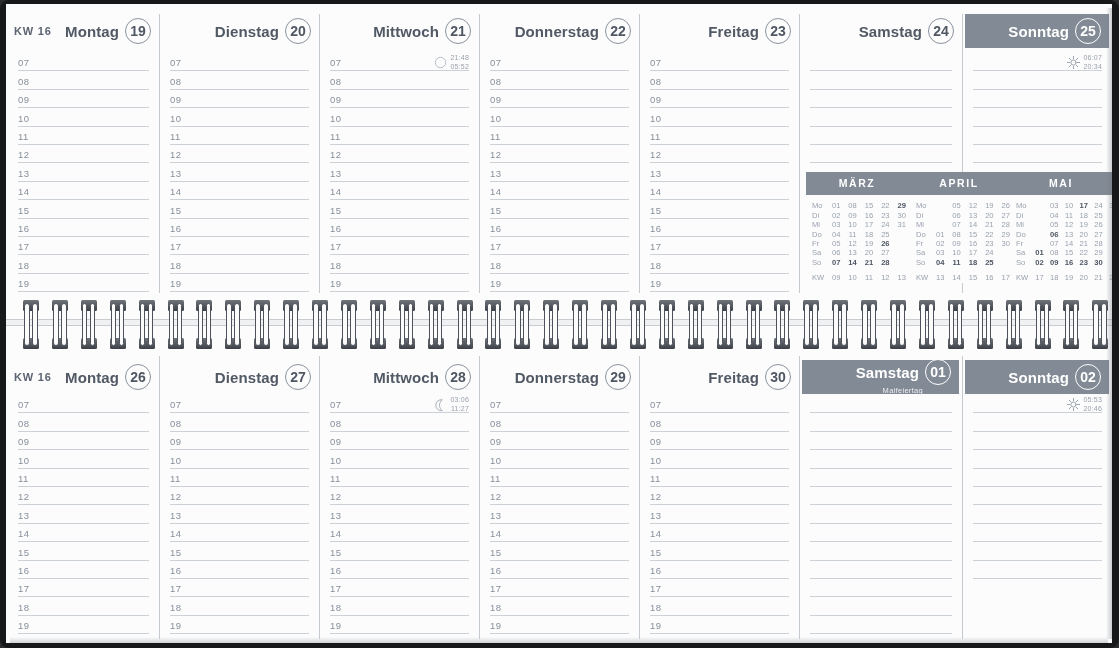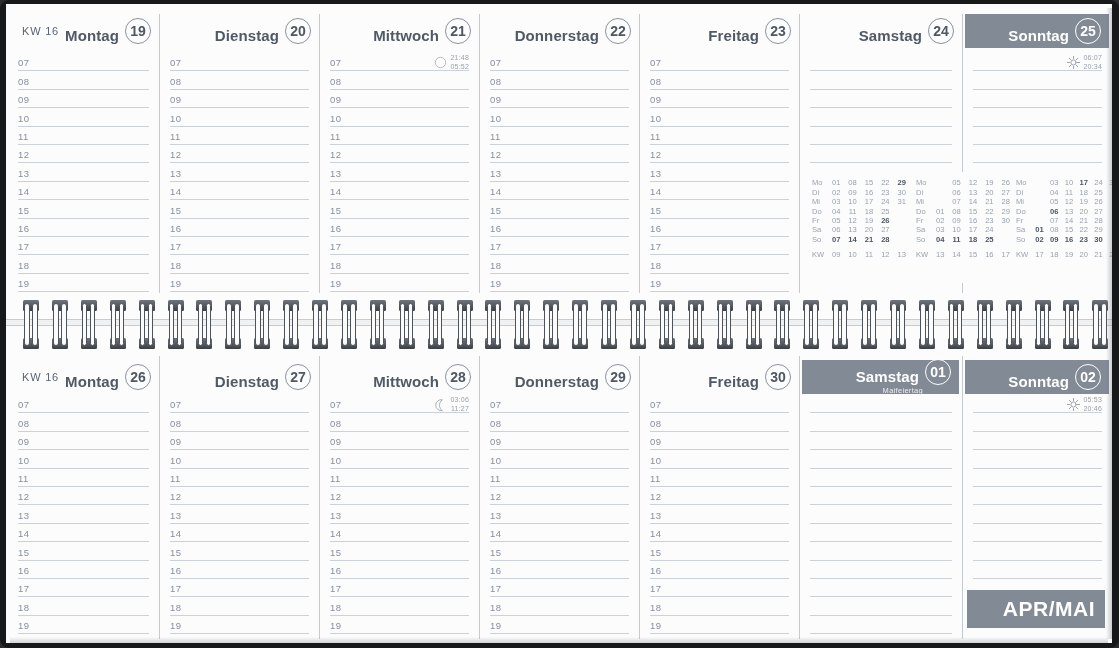--- a/index.html
+++ b/index.html
@@ -11,27 +11,27 @@
   #week-top{top:0;height:289px}
   #week-bottom{top:347px;height:292px}
   .binding{position:absolute;left:0;top:289px;width:1106px;height:58px}
   
   .col{position:absolute;top:10px;height:279px}
   #week-bottom .col{top:5px;height:283px}
   .col.sep{border-right:1px solid #c5cad1}
   .day-header{position:absolute;left:0;right:0;top:0;height:34px;display:flex;flex-direction:column;justify-content:center}
   #week-bottom .day-header{top:4px}
   .day-header.hl{left:2px;right:3px;background:#828a95}
-  .hdr-main{display:flex;align-items:flex-end;justify-content:flex-end;gap:6px;padding-right:8px;width:100%}
+  .hdr-main{display:flex;align-items:center;justify-content:flex-end;gap:6px;padding-right:8px;width:100%}
   .day-name{font-size:15px;font-weight:700;color:#515965;letter-spacing:.1px;white-space:nowrap}
   .circle{width:26px;height:26px;border:1.4px solid #8a929d;border-radius:50%;display:flex;align-items:center;justify-content:center;font-size:14px;font-weight:700;color:#4f5763;flex:none}
   .hl .day-name{color:#fff}
   .hl .circle{border-color:#fff;color:#fff}
   .hdr-sub{font-size:7.5px;color:#edeff2;text-align:right;padding-right:36px;margin-top:1px;letter-spacing:.3px}
-  .kw{position:absolute;left:14px;top:50%;transform:translateY(-50%);font-size:11px;font-weight:400;color:#5b6470;letter-spacing:.8px;white-space:nowrap}
+  .kw{position:absolute;left:6px;top:50%;transform:translateY(-50%);font-size:11px;font-weight:700;color:#5b6470;letter-spacing:.8px;white-space:nowrap}
   .rows{position:absolute;left:10px;right:10px;top:39px}
   .rowline{height:18.42px;border-bottom:1px solid #ccd1d7;position:relative}
   .hlabel{position:absolute;left:0;bottom:2px;font-size:9.5px;color:#878f9a;letter-spacing:.4px}
   .astro{position:absolute;right:0;top:1px;display:flex;align-items:center;gap:3px}
   .aicon{display:flex;align-items:center}
   .times{display:flex;flex-direction:column;align-items:flex-end;font-size:7px;line-height:8.5px;color:#9aa2ac;letter-spacing:.2px}
   
   .minical{position:absolute;left:800px;top:168px;width:306px;height:111px;background:#fcfcfd;z-index:3}
   .minical-head{display:flex;height:23px;background:#828a95}
   .minical-head span{width:102px;text-align:center;line-height:23px;color:#fff;font-size:10.5px;font-weight:700;letter-spacing:1.6px}
@@ -365,20 +365,25 @@
                 </svg>
               </span>
               <div class="times">
                 <div>06:07</div>
                 <div>20:34</div>
               </div>
             </div>
           </div>
         </div>
         <div class="minical">
+          <div class="minical-head">
+            <span>MÄRZ</span>
+            <span>APRIL</span>
+            <span>MAI</span>
+          </div>
           <div class="mc-body">
             <div class="mc-month" style="left: 6px;">
               <div class="mc-row">
                 <span class="lbl">Mo</span>
                 <span style="width: 16.4px;">01</span>
                 <span style="width: 16.4px;">08</span>
                 <span style="width: 16.4px;">15</span>
                 <span style="width: 16.4px;">22</span>
                 <span class="b" style="width: 16.4px;">29</span>
               </div>
@@ -1129,18 +1134,17 @@
                   </g>
                 </svg>
               </span>
               <div class="times">
                 <div>05:53</div>
                 <div>20:46</div>
               </div>
             </div>
           </div>
         </div>
-        <div class="cornerlabel">APR/MAI</div>
       </section>
     <div class="edge-r"></div>
     <div class="edge-b"></div>
   </div>
 </div>
 
 </body></html>

